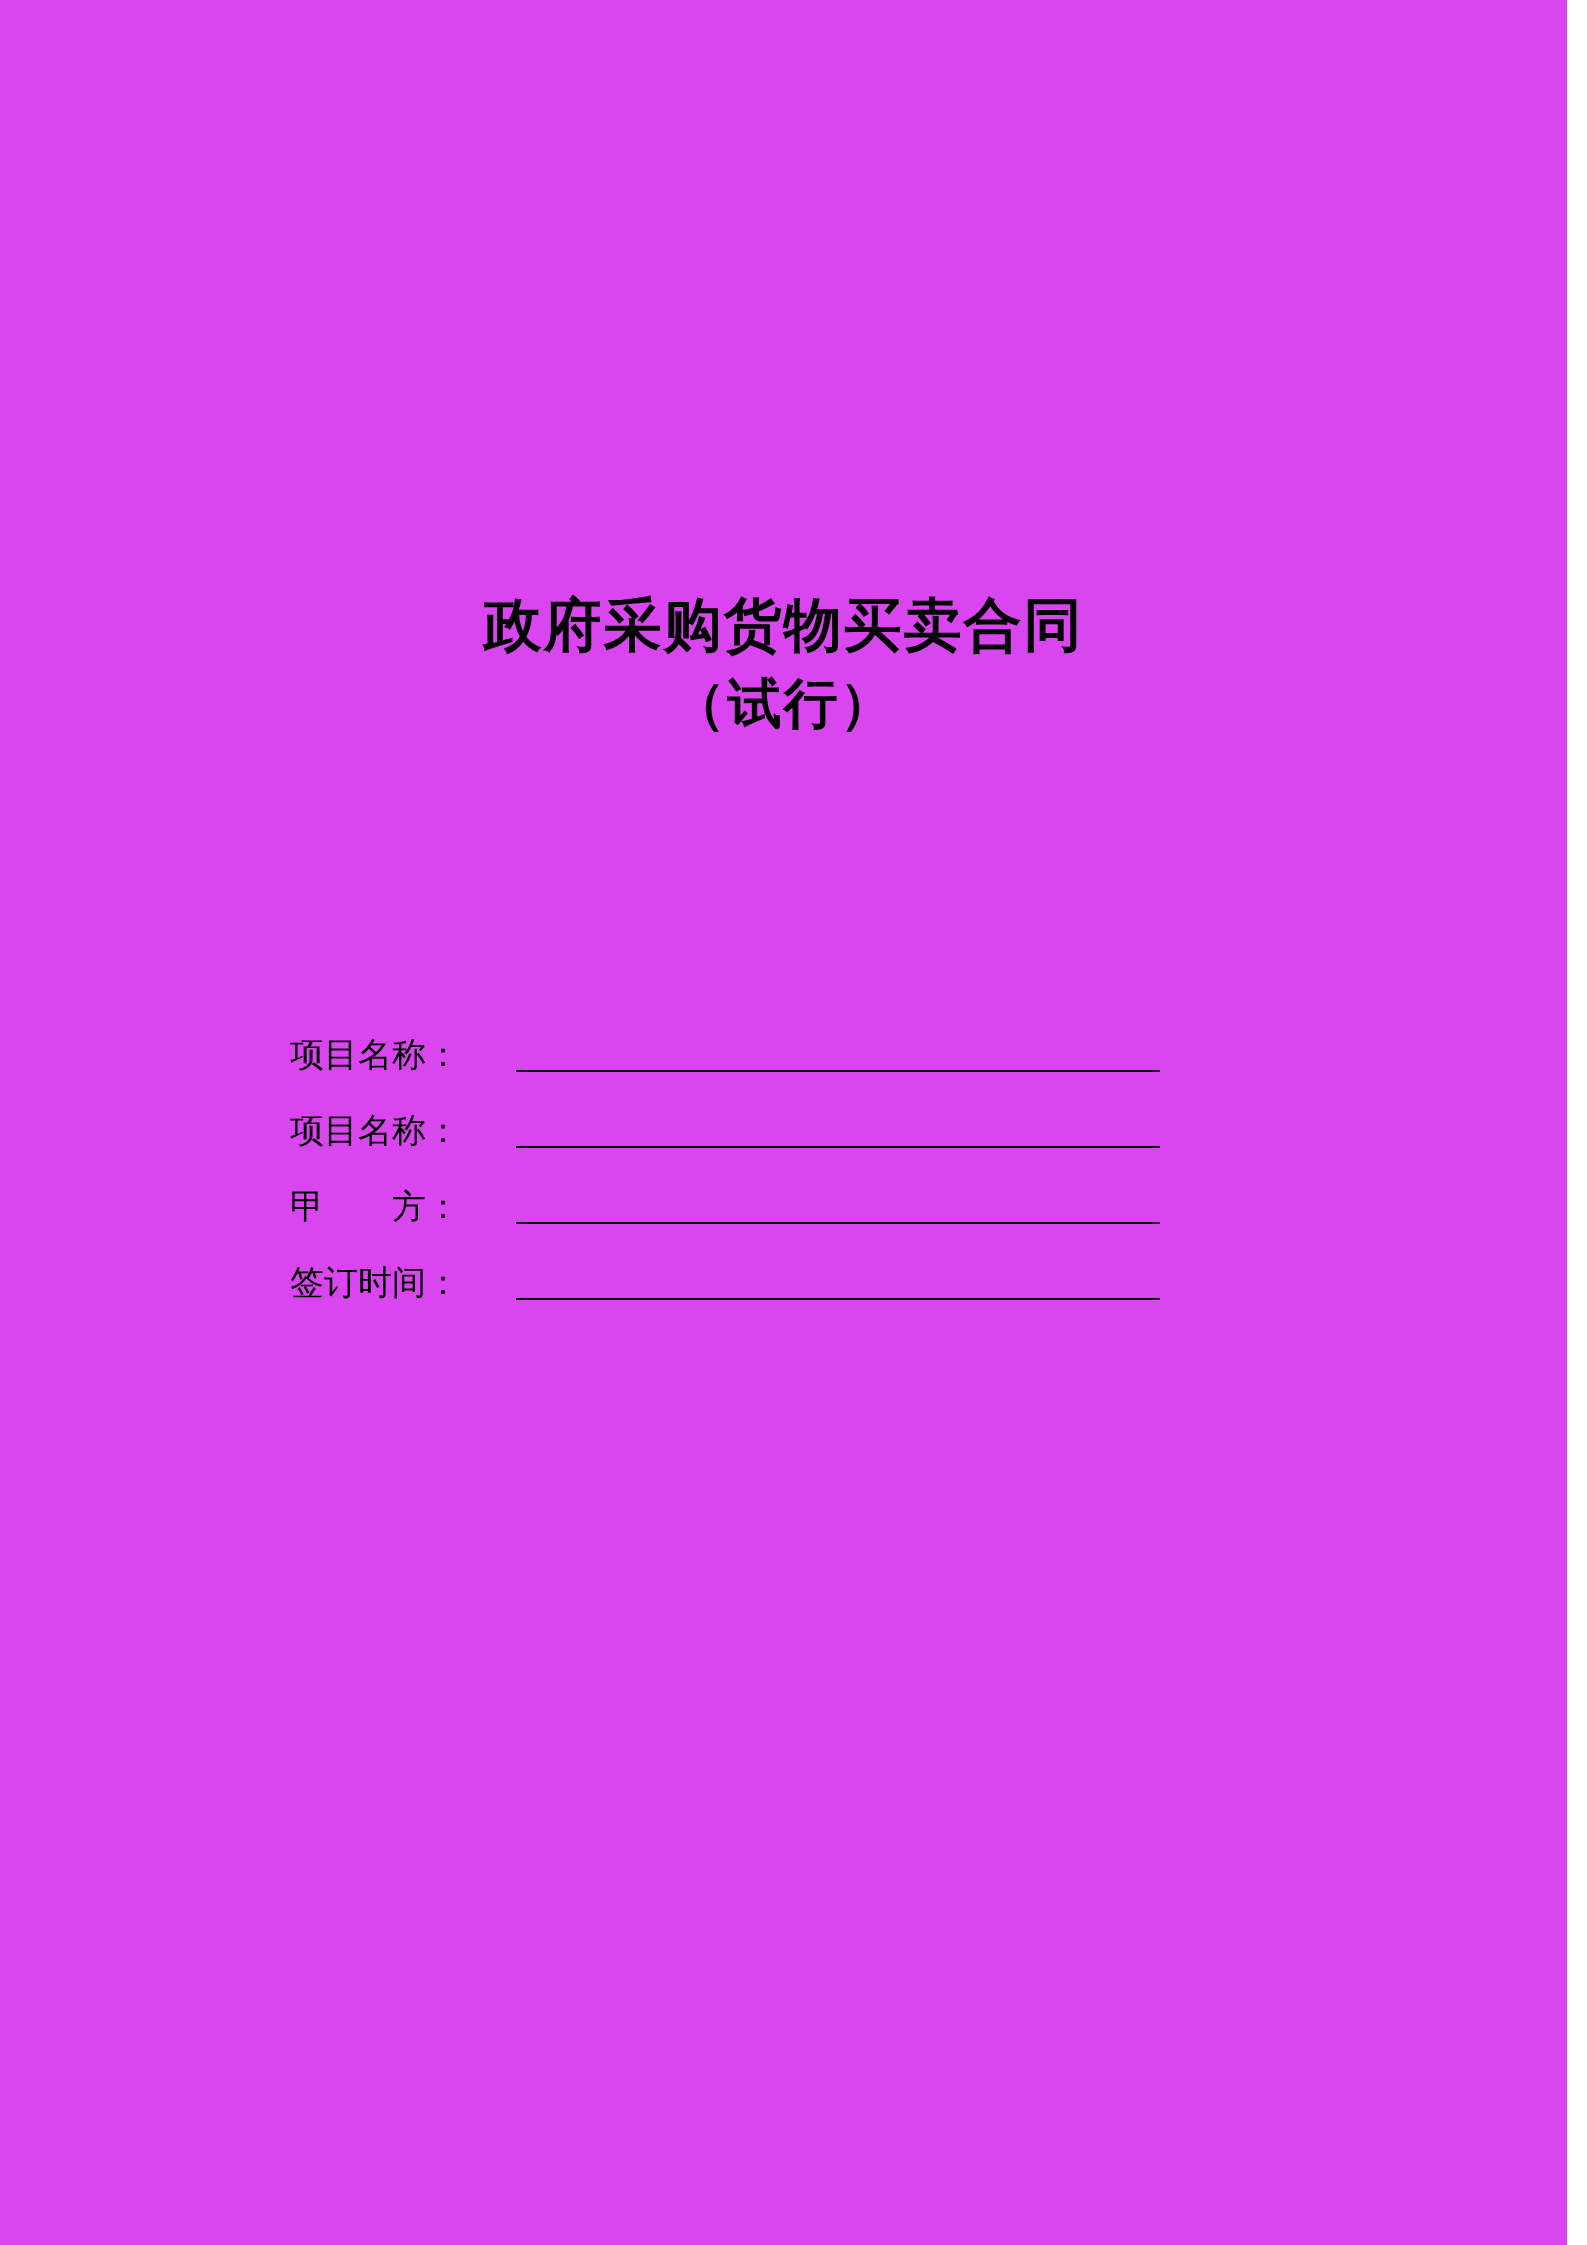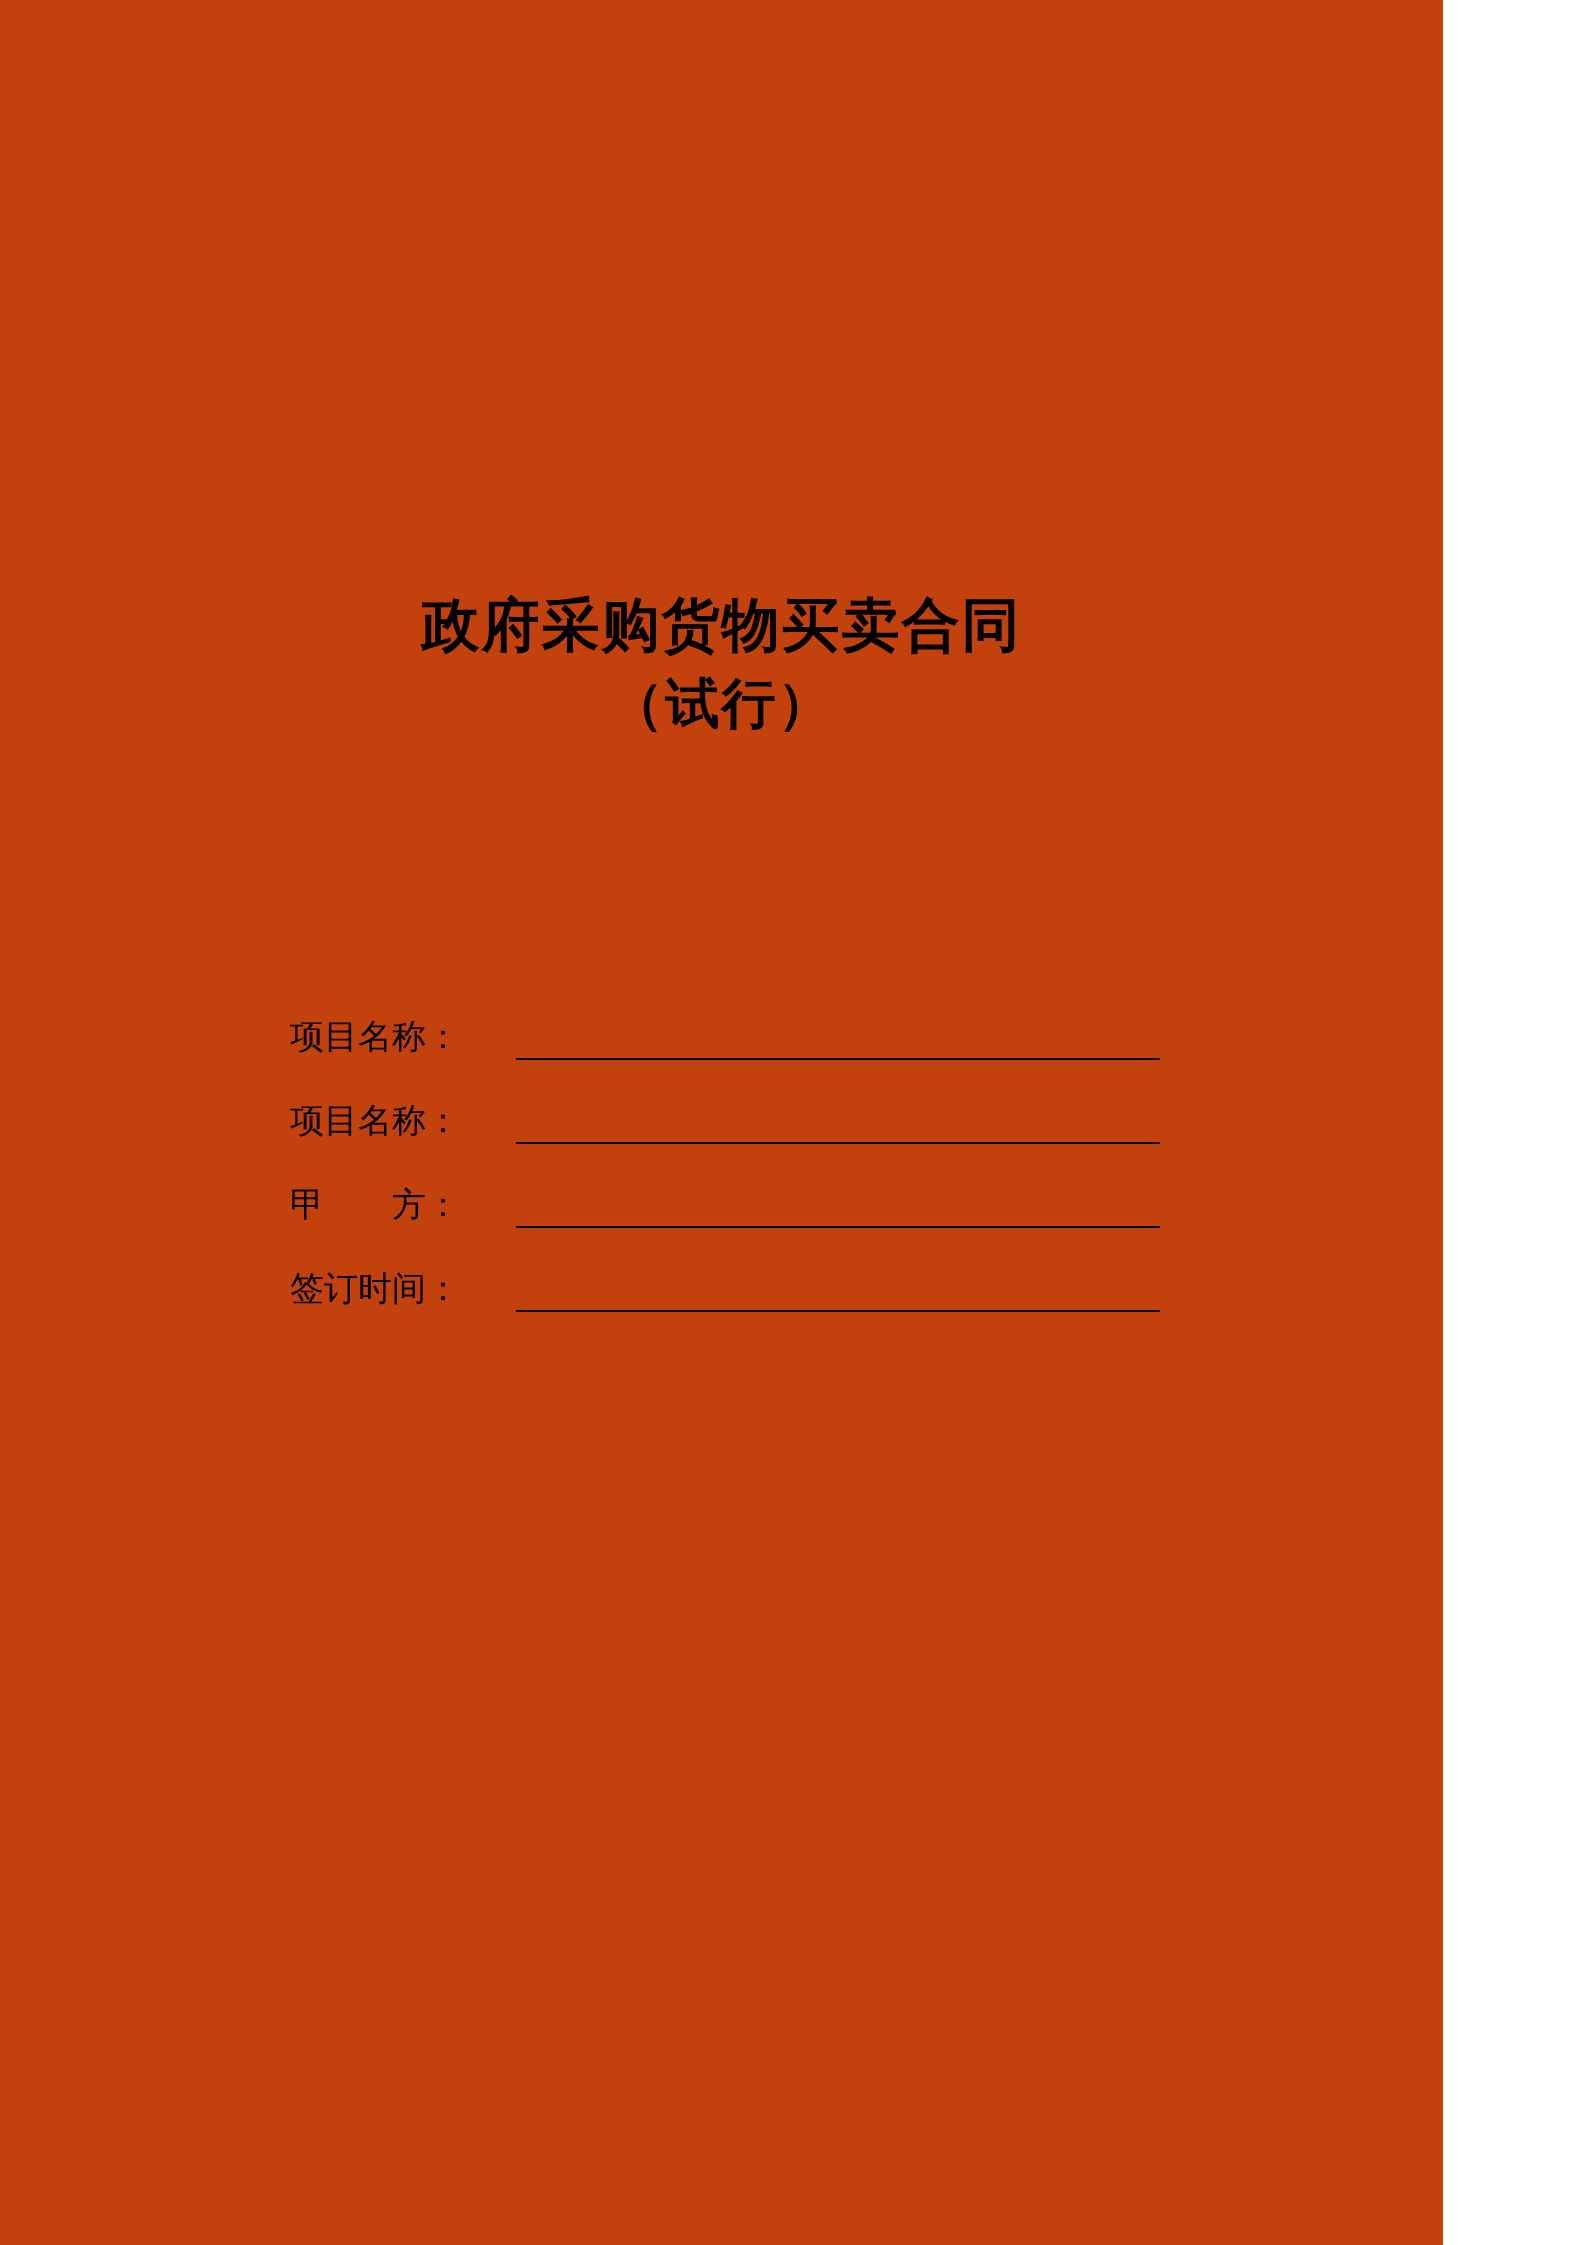--- a/index.html
+++ b/index.html
@@ -9,25 +9,25 @@
   }
   body {
     width: 1587px;
     height: 2245px;
     font-family: "Liberation Serif", "DejaVu Serif", serif;
     color: #000000;
     position: relative;
     overflow: hidden;
   }
   .page {
-    width: 1443px;
+    width: 1567px;
     height: 2245px;
     box-sizing: border-box;
     position: relative;
-    background: #c2410c;
+    background: #d946ef;
   }
 
   
   .title-block {
     position: absolute;
     top: 590px;
     left: 0;
     width: 100%;
     text-align: center;
   }
@@ -49,22 +49,22 @@
 
   
   .fields {
     position: absolute;
     top: 1020px;
     left: 290px;
     width: 870px;
   }
   .field-row {
     display: flex;
-    align-items: flex-start;
-    margin-bottom: 32px;
+    align-items: flex-end;
+    margin-bottom: 24px;
     height: 52px;
   }
   .field-label {
     font-size: 34px;
     line-height: 1;
     white-space: pre;
     flex: 0 0 auto;
     width: 222px;
     letter-spacing: 0px;
   }

